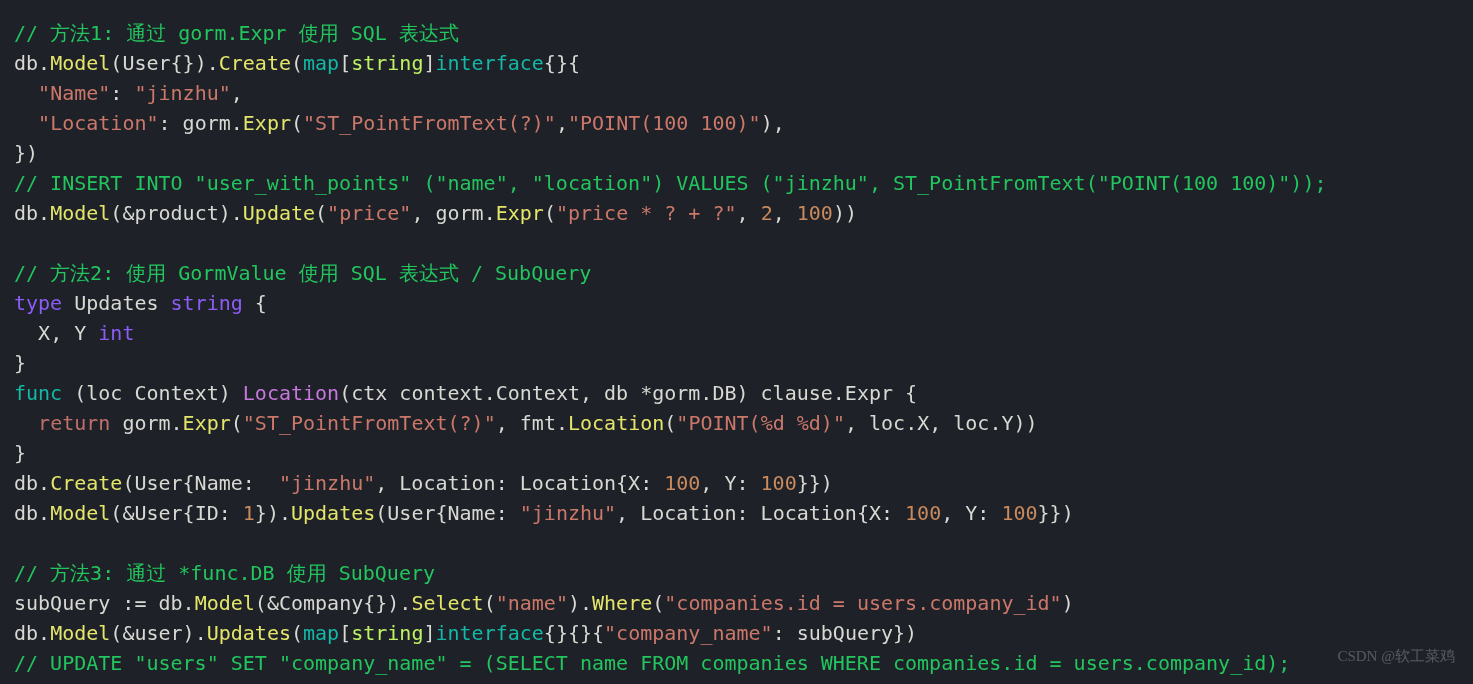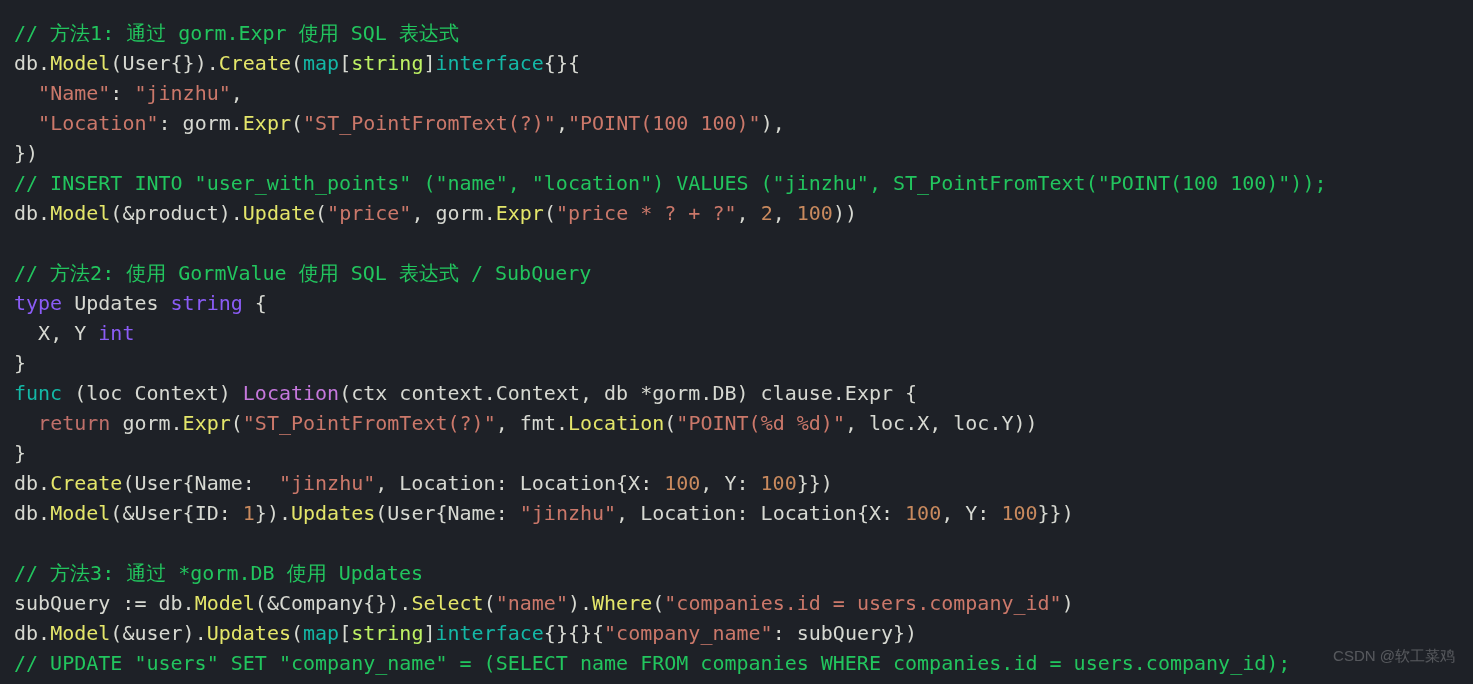--- a/index.html
+++ b/index.html
@@ -7,21 +7,21 @@
   .c-comment{color:#22c55e}
   .c-ident  {color:#d7d9d2}
   .c-call   {color:#e4e66a}      
   .c-type   {color:#bef264}      
   .c-kw     {color:#8b5cf6}      
   .c-builtin{color:#14b8a6}      
   .c-fn     {color:#c678dd}      
   .c-str    {color:#cb786a}      
   .c-num    {color:#c98a5e}
   .c-return {color:#c0706a}
-  .watermark{position:absolute;right:18px;bottom:18px;color:rgba(255,255,255,0.25);font-family:Liberation Sans, sans-serif;font-size:15px;pointer-events:none}
+  .watermark{position:absolute;right:18px;bottom:18px;color:rgba(255,255,255,0.25);font-family:Liberation Serif, serif;font-size:15px;pointer-events:none}
 </style>
 </head>
 <body>
 
 <pre><span class="c-comment">// 方法1: 通过 gorm.Expr 使用 SQL 表达式</span>
 <span class="c-ident">db.</span><span class="c-call">Model</span><span class="c-ident">(User{}).</span><span class="c-call">Create</span><span class="c-ident">(</span><span class="c-builtin">map</span><span class="c-ident">[</span><span class="c-type">string</span><span class="c-ident">]</span><span class="c-builtin">interface</span><span class="c-ident">{}{</span>
   <span class="c-str">"Name"</span><span class="c-ident">: </span><span class="c-str">"jinzhu"</span><span class="c-ident">,</span>
   <span class="c-str">"Location"</span><span class="c-ident">: </span><span class="c-ident">gorm.</span><span class="c-call">Expr</span><span class="c-ident">(</span><span class="c-str">"ST_PointFromText(?)"</span><span class="c-ident">,</span><span class="c-str">"POINT(100 100)"</span><span class="c-ident">),</span>
 <span class="c-ident">})</span>
 <span class="c-comment">// INSERT INTO "user_with_points" ("name", "location") VALUES ("jinzhu", ST_PointFromText("POINT(100 100)"));</span>
@@ -30,18 +30,18 @@
 <span class="c-comment">// 方法2: 使用 GormValue 使用 SQL 表达式 / SubQuery</span>
 <span class="c-kw">type</span> <span class="c-ident">Updates</span> <span class="c-kw">string</span> <span class="c-ident">{</span>
   <span class="c-ident">X, Y</span> <span class="c-kw">int</span>
 <span class="c-ident">}</span>
 <span class="c-builtin">func</span> <span class="c-ident">(loc Context)</span> <span class="c-fn">Location</span><span class="c-ident">(ctx context.Context, db *gorm.DB) clause.Expr {</span>
   <span class="c-return">return</span> <span class="c-ident">gorm.</span><span class="c-call">Expr</span><span class="c-ident">(</span><span class="c-str">"ST_PointFromText(?)"</span><span class="c-ident">, </span><span class="c-ident">fmt.</span><span class="c-call">Location</span><span class="c-ident">(</span><span class="c-str">"POINT(%d %d)"</span><span class="c-ident">, loc.X, loc.Y))</span>
 <span class="c-ident">}</span>
 <span class="c-ident">db.</span><span class="c-call">Create</span><span class="c-ident">(User{Name:  </span><span class="c-str">"jinzhu"</span><span class="c-ident">, Location: Location{X: </span><span class="c-num">100</span><span class="c-ident">, Y: </span><span class="c-num">100</span><span class="c-ident">}})</span>
 <span class="c-ident">db.</span><span class="c-call">Model</span><span class="c-ident">(&amp;User{ID: </span><span class="c-num">1</span><span class="c-ident">}).</span><span class="c-call">Updates</span><span class="c-ident">(User{Name: </span><span class="c-str">"jinzhu"</span><span class="c-ident">, Location: Location{X: </span><span class="c-num">100</span><span class="c-ident">, Y: </span><span class="c-num">100</span><span class="c-ident">}})</span>
 
-<span class="c-comment">// 方法3: 通过 *gorm.DB 使用 Updates</span>
+<span class="c-comment">// 方法3: 通过 *func.DB 使用 SubQuery</span>
 <span class="c-ident">subQuery := db.</span><span class="c-call">Model</span><span class="c-ident">(&amp;Company{}).</span><span class="c-call">Select</span><span class="c-ident">(</span><span class="c-str">"name"</span><span class="c-ident">)</span><span class="c-ident">.</span><span class="c-call">Where</span><span class="c-ident">(</span><span class="c-str">"companies.id = users.company_id"</span><span class="c-ident">)</span>
 <span class="c-ident">db.</span><span class="c-call">Model</span><span class="c-ident">(&amp;user).</span><span class="c-call">Updates</span><span class="c-ident">(</span><span class="c-builtin">map</span><span class="c-ident">[</span><span class="c-type">string</span><span class="c-ident">]</span><span class="c-builtin">interface</span><span class="c-ident">{}{}{</span><span class="c-str">"company_name"</span><span class="c-ident">: subQuery})</span>
 <span class="c-comment">// UPDATE "users" SET "company_name" = (SELECT name FROM companies WHERE companies.id = users.company_id);</span></pre>
 
 <div class="watermark">CSDN @软工菜鸡</div>
 
 </body></html>

